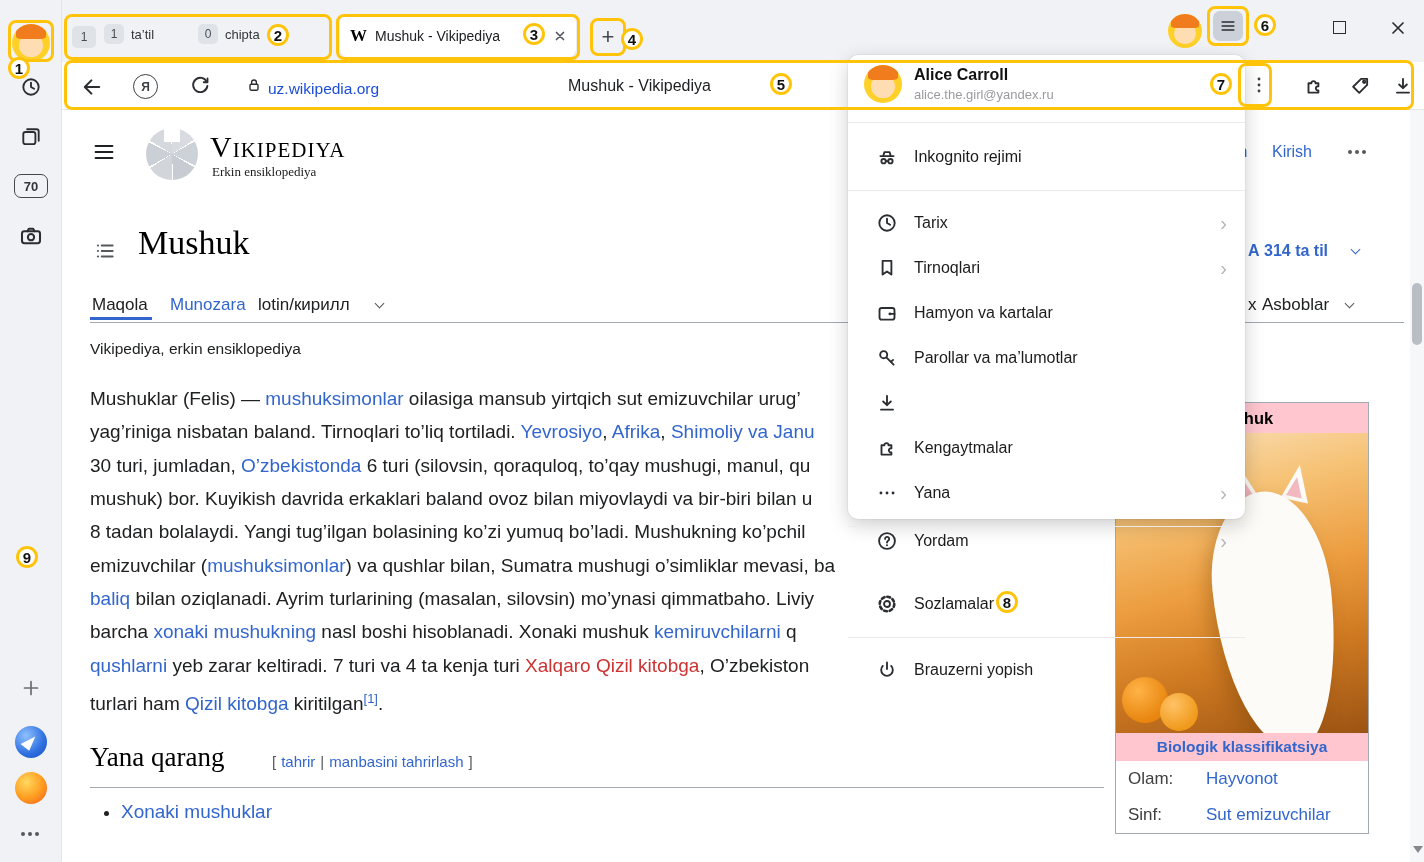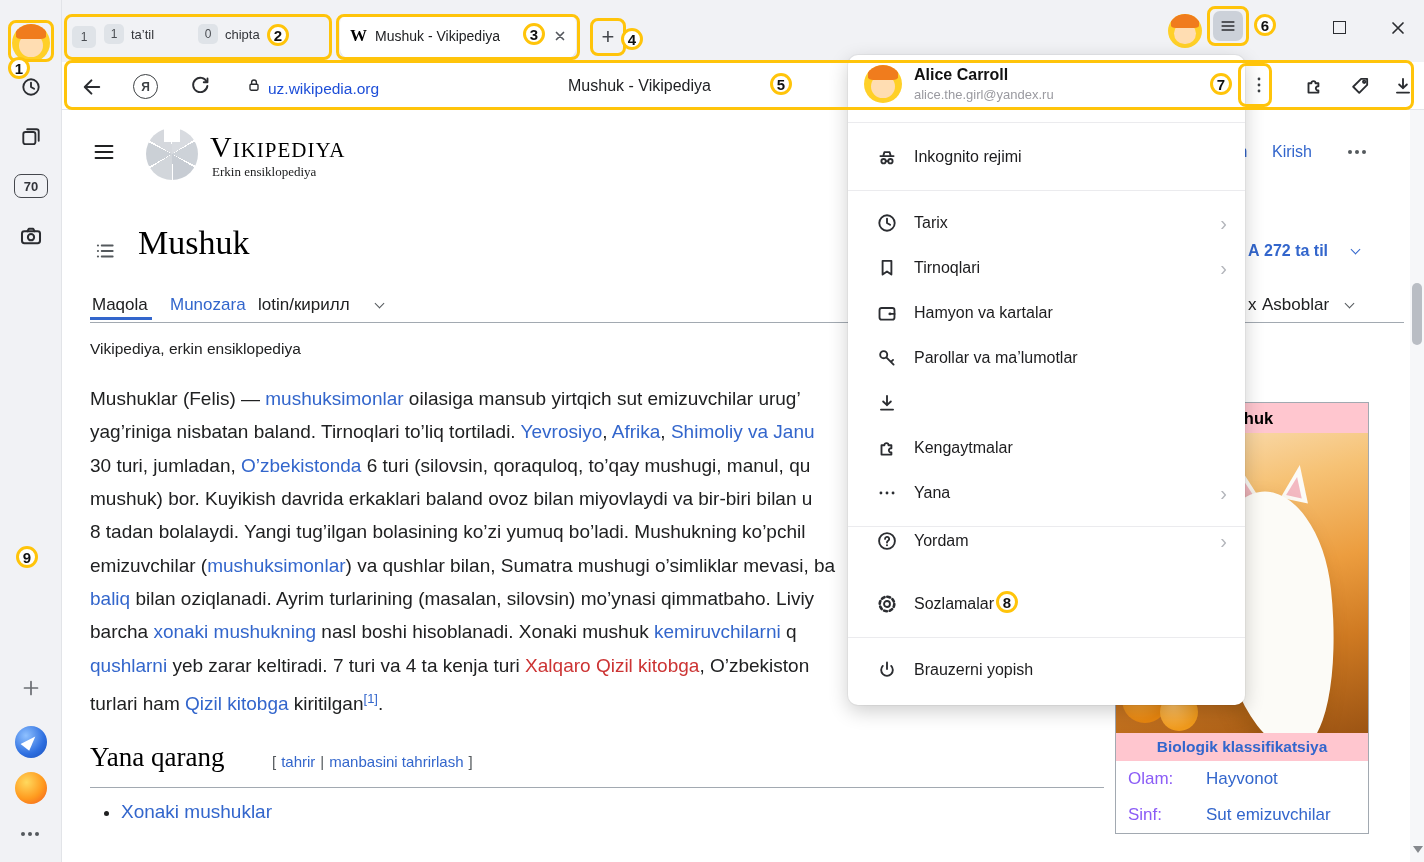--- a/index.html
+++ b/index.html
@@ -13,21 +13,21 @@
   .toolbar-bg{position:absolute;left:62px;top:62px;width:1362px;height:48px;background:#fff;border-bottom:1px solid #e4e6ea}
   .sidebar-bg{position:absolute;left:0;top:0;width:62px;height:862px;background:#f1f2f5;border-right:1px solid #e2e4e8}
   .badge{display:flex;align-items:center;justify-content:center;background:#dfe3e8;border-radius:5px;font-size:12px;color:#4a4d52}
   .tabtitle{font-size:13px;color:#33353a;white-space:nowrap}
   .activetab{position:absolute;left:340px;top:14px;width:236px;height:44px;background:#fff;border-radius:9px;box-shadow:0 1px 2px rgba(0,0,0,.08);display:flex;align-items:center;padding:0 10px;gap:8px}
   .avatar{border-radius:50%;background:#ffd028;overflow:hidden;position:relative}
   .avatar::before{content:"";position:absolute;left:19%;top:26%;width:62%;height:62%;border-radius:50%;background:#ffddb2}
   .avatar::after{content:"";position:absolute;left:10%;top:0;width:80%;height:40%;border-radius:50% 50% 18% 18%;background:#f07c1d}
   .hambtn{position:absolute;left:1213px;top:11px;width:30px;height:30px;background:#ccd1d9;border-radius:7px;display:flex;align-items:center;justify-content:center}
   
-  .menu{position:absolute;left:848px;top:55px;width:397px;height:650px;background:#fff;border-radius:10px;box-shadow:0 6px 20px rgba(0,0,0,.20),0 0 0 1px rgba(0,0,0,.04);z-index:50}
+  .menu{position:absolute;left:848px;top:55px;width:397px;height:464px;background:#fff;border-radius:10px;box-shadow:0 6px 20px rgba(0,0,0,.20),0 0 0 1px rgba(0,0,0,.04);z-index:50}
   .mrow{position:absolute;left:0;width:100%;height:44px;display:flex;align-items:center;padding:0 18px 0 28px;gap:16px;font-size:16px;color:#1c1c1e}
   .mrow .lbl{flex:1}
   .chev{color:#b4b6bc;font-size:20px;line-height:1}
   .mdiv{position:absolute;left:0;width:100%;height:1px;background:#ebebee}
   
   .serif{font-family:"Liberation Serif",serif}
   .blue{color:#3366cc}
   .pline{position:absolute;left:90px;font-size:19px;color:#202122;white-space:nowrap;line-height:26px}
   .pline .b{font-weight:normal}
   .pline .l{color:#3366cc}
@@ -38,21 +38,21 @@
     background:conic-gradient(#d8dbe0 0 57deg,#fff 57deg 61deg,#cdd2d8 61deg 117deg,#fff 117deg 121deg,#c7ccd3 121deg 177deg,#fff 177deg 181deg,#d2d6db 181deg 237deg,#fff 237deg 241deg,#cbd0d6 241deg 297deg,#fff 297deg 301deg,#d5d8dd 301deg 357deg,#fff 357deg)}
   .wikilogo::after{content:"";position:absolute;left:34%;top:0;width:32%;height:26%;background:#fff}
   
   .infobox{position:absolute;left:1115px;top:402px;width:254px;background:#fff;border:1px solid #a2a9b1;z-index:10;font-size:17px}
   .ib-pink{background:#ffc6cf;text-align:center}
   .catimg{position:relative;height:300px;background:linear-gradient(165deg,#fae3c0 0%,#f6c275 25%,#ec9d3f 50%,#cf7a22 72%,#9c5413 100%);overflow:hidden}
   .cat-body{position:absolute;left:100px;top:58px;width:118px;height:260px;background:#fcfbf7;border-radius:50% 50% 42% 58%/36% 40% 60% 64%;transform:rotate(-6deg);box-shadow:-6px 8px 18px rgba(120,70,10,.35)}
   .ear{position:absolute;width:0;height:0;border-style:solid}
   .fruit{position:absolute;border-radius:50%}
   .ibrow{display:flex;padding:8px 0 8px 12px;background:#fff}
-  .ibrow .l1{width:78px;color:#8b5cf6}
+  .ibrow .l1{width:78px;color:#404040}
   .ibrow .v1{color:#3366cc}
   
   :root{--y:#ffc40a}
   .cb{position:absolute;border:3px solid var(--y);border-radius:8px;z-index:90;pointer-events:none}
   .cn{position:absolute;width:22px;height:22px;border:3px solid var(--y);border-radius:50%;background:#fff;color:#111;font-weight:bold;font-size:15px;display:flex;align-items:center;justify-content:center;z-index:95}
   
   .sbtrack{position:absolute;left:1410px;top:110px;width:14px;height:752px;background:#f6f7f9;z-index:60}
   .sbthumb{position:absolute;left:1412px;top:283px;width:10px;height:62px;background:#b9bdc4;border-radius:5px;z-index:61}
   .sbarrow{position:absolute;left:1413px;top:846px;width:0;height:0;border-left:5px solid transparent;border-right:5px solid transparent;border-top:7px solid #85888d;z-index:61}
   .dots3{display:flex;gap:3px}
@@ -179,21 +179,21 @@
 
     <span class="abs blue" style="left:1227px;top:143px;font-size:16px">ish</span>
     <span class="abs blue" style="left:1272px;top:143px;font-size:16px">Kirish</span>
     <span class="abs dots3" style="left:1348px;top:150px">
         <i></i>
         <i></i>
         <i></i>
       </span>
 
     <span class="abs blue" style="left:1248px;top:242px;font-size:16px;font-weight:bold">A</span>
-    <span class="abs blue" style="left:1264px;top:242px;font-size:16px;font-weight:bold">272 ta til</span>
+    <span class="abs blue" style="left:1264px;top:242px;font-size:16px;font-weight:bold">314 ta til</span>
     <span class="abs dchev" style="left:1352px;top:246px;border-color:#3366cc"></span>
 
     <svg class="i abs" style="left:94px;top:240px;stroke:#54595d" width="22" height="22" viewBox="0 0 20 20">
         <path d="M7 5h10M7 10h10M7 15h10"></path>
         <circle cx="3.6" cy="5" r="1" fill="#54595d" stroke="none"></circle>
         <circle cx="3.6" cy="10" r="1" fill="#54595d" stroke="none"></circle>
         <circle cx="3.6" cy="15" r="1" fill="#54595d" stroke="none"></circle>
       </svg>
     <h1 class="abs serif" style="left:138px;top:224px;font-size:34px;font-weight:normal;color:#000">Mushuk</h1>
 

